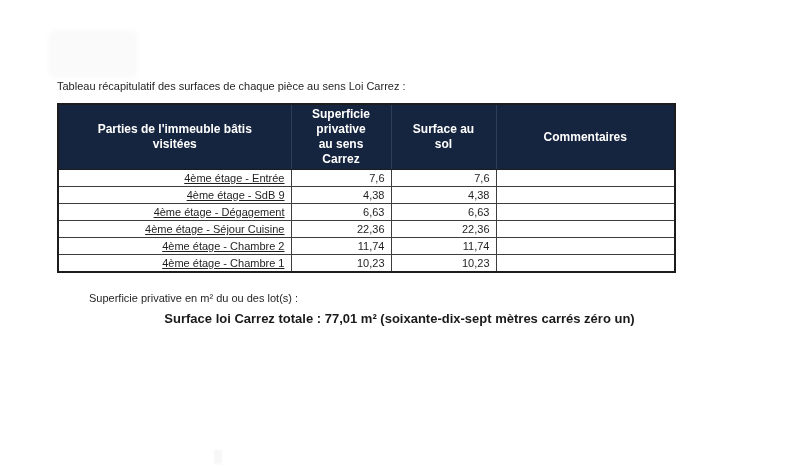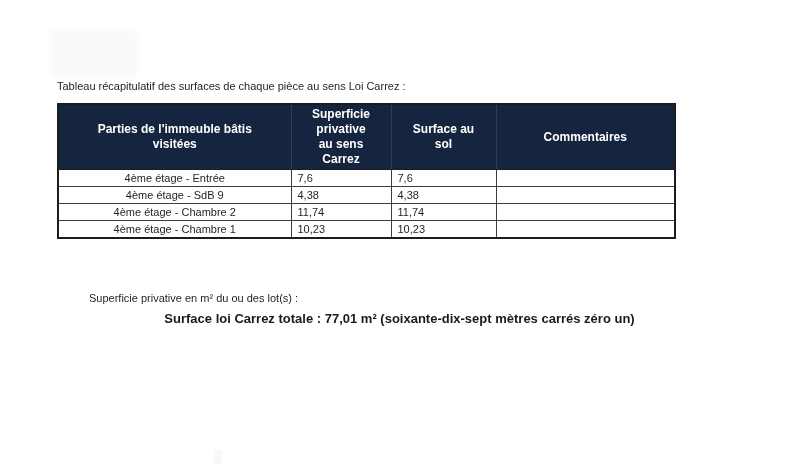--- a/index.html
+++ b/index.html
@@ -70,22 +70,22 @@
     border-color: #2e3d58;
     border-bottom-color: #1c1c1c;
   }
   table.surfaces td {
     font-size: 11px;
     height: 14px;
     padding: 1px 6px;
     color: #1f1f1f;
     background: #ffffff;
   }
-  td.room { text-align: center; }
-  td.num { text-align: left; }
+  td.room { text-align: right; text-decoration: underline; }
+  td.num { text-align: right; }
   td.comment { text-align: left; }
   .lots-label {
     position: absolute;
     left: 57px;
     top: 292px;
     font-size: 11px;
     color: #262626;
     white-space: nowrap;
     padding-left: 32px;
   }
@@ -133,20 +133,32 @@
         <td class="num">7,6</td>
         <td class="comment"></td>
       </tr>
       <tr>
         <td class="room">4ème étage - SdB 9</td>
         <td class="num">4,38</td>
         <td class="num">4,38</td>
         <td class="comment"></td>
       </tr>
       <tr>
+        <td class="room">4ème étage - Dégagement</td>
+        <td class="num">6,63</td>
+        <td class="num">6,63</td>
+        <td class="comment"></td>
+      </tr>
+      <tr>
+        <td class="room">4ème étage - Séjour Cuisine</td>
+        <td class="num">22,36</td>
+        <td class="num">22,36</td>
+        <td class="comment"></td>
+      </tr>
+      <tr>
         <td class="room">4ème étage - Chambre 2</td>
         <td class="num">11,74</td>
         <td class="num">11,74</td>
         <td class="comment"></td>
       </tr>
       <tr>
         <td class="room">4ème étage - Chambre 1</td>
         <td class="num">10,23</td>
         <td class="num">10,23</td>
         <td class="comment"></td>

